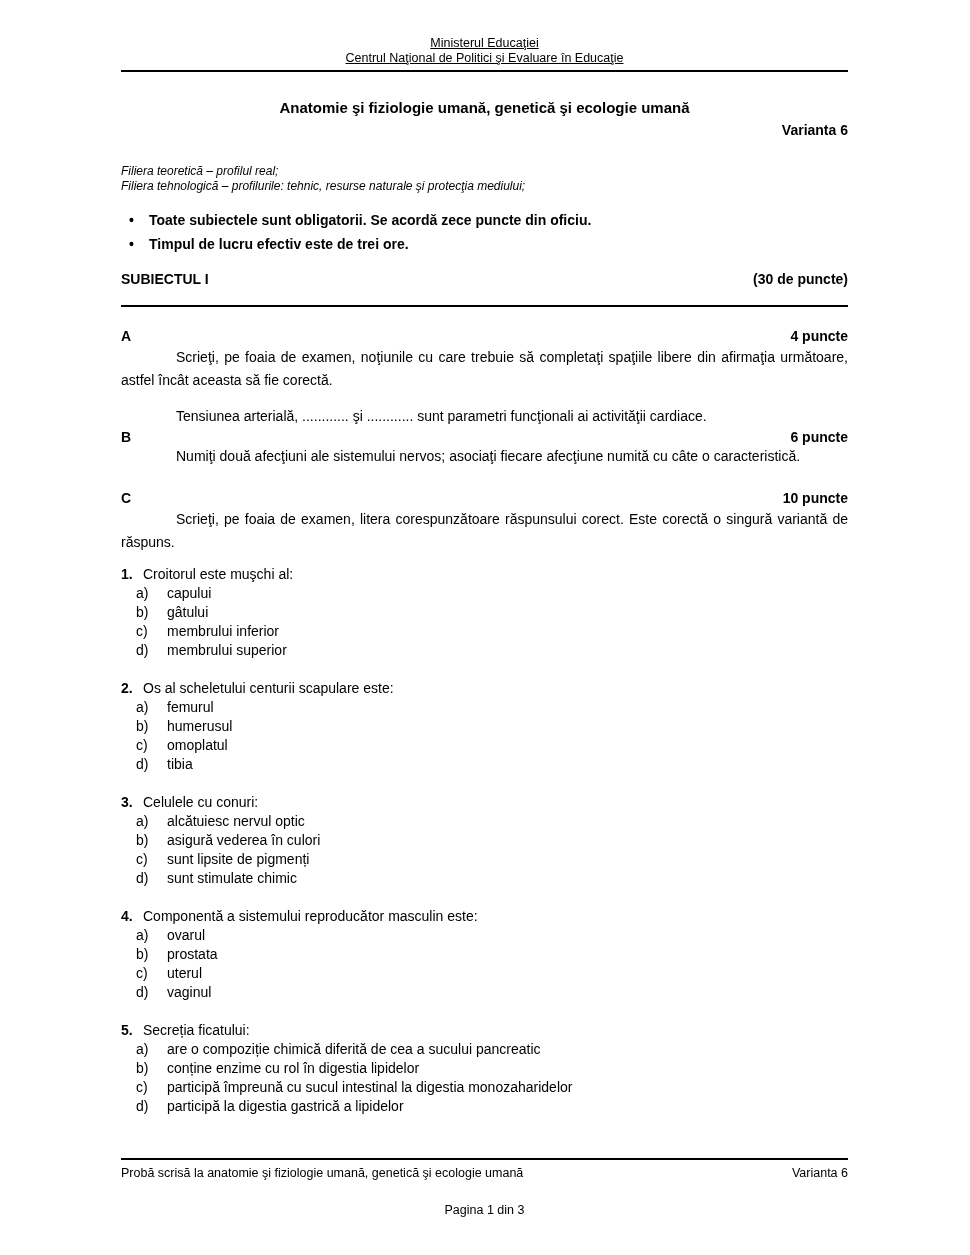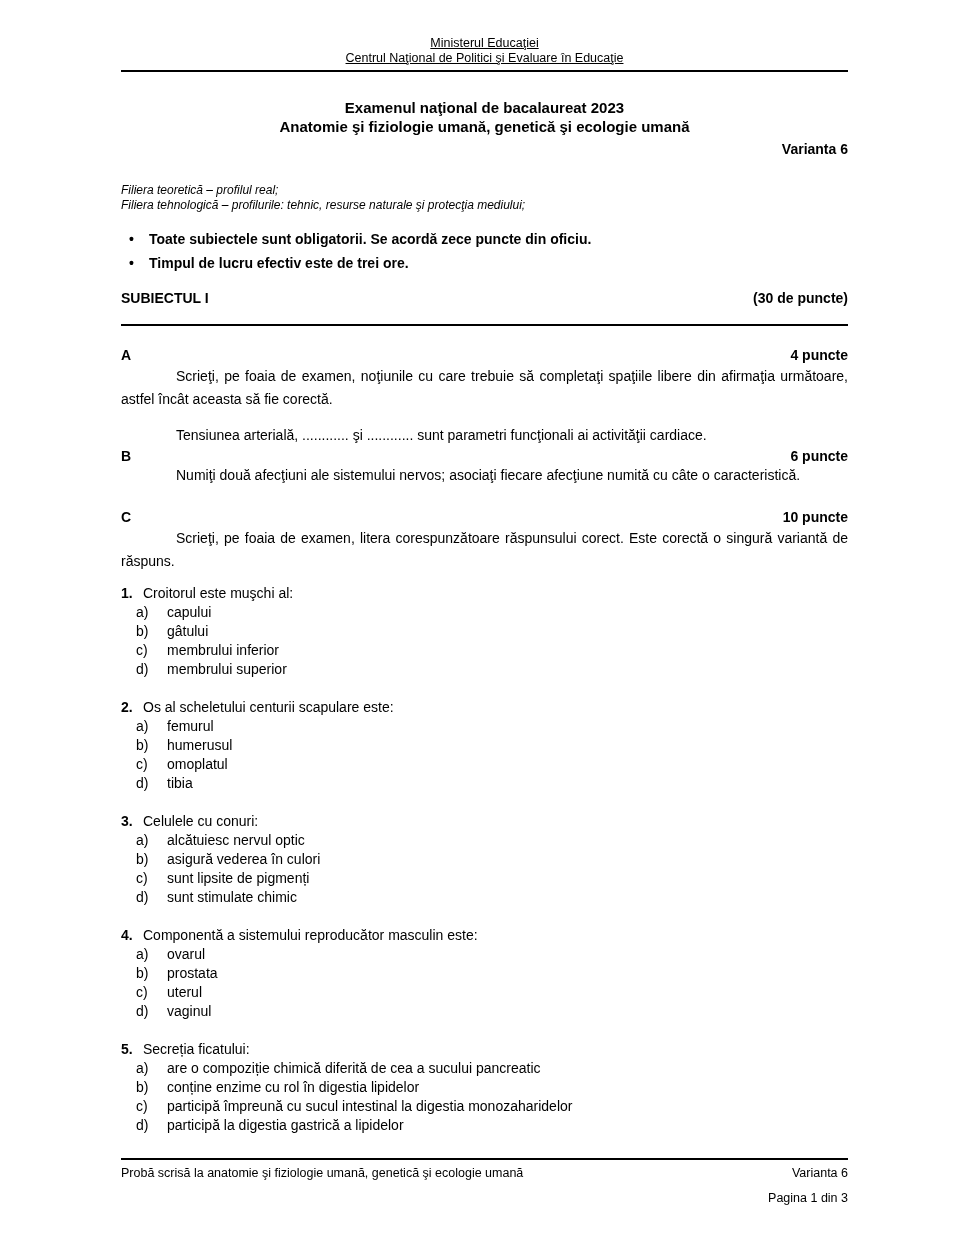--- a/index.html
+++ b/index.html
@@ -62,35 +62,34 @@
   .q-letter { flex:none; width:31px; }
 
   
   .footer {
     position:absolute; left:121px; right:122px; top:1158px;
     border-top:2px solid #000;
     padding-top:6px;
     font-size:12.5px; line-height:15px;
   }
   .footer-row { display:flex; justify-content:space-between; }
-  .page-num { text-align:right; margin-top:10px; }
+  .page-num { text-align:center; margin-top:22px; }
 </style>
 </head>
 <body>
 
 <div class="page">
 
   <div class="gov-header">
     <div>Ministerul Educaţiei</div>
     <div>Centrul Naţional de Politici şi Evaluare în Educaţie</div>
   </div>
   <hr class="header-rule">
 
   <div class="title-block">
-    <div>Examenul naţional de bacalaureat 2023</div>
     <div>Anatomie şi fiziologie umană, genetică şi ecologie umană</div>
   </div>
   <div class="variant-line">Varianta 6</div>
 
   <div class="filiera">
     <div>Filiera teoretică – profilul real;</div>
     <div>Filiera tehnologică – profilurile: tehnic, resurse naturale şi protecţia mediului;</div>
   </div>
 
   <div class="notes">

